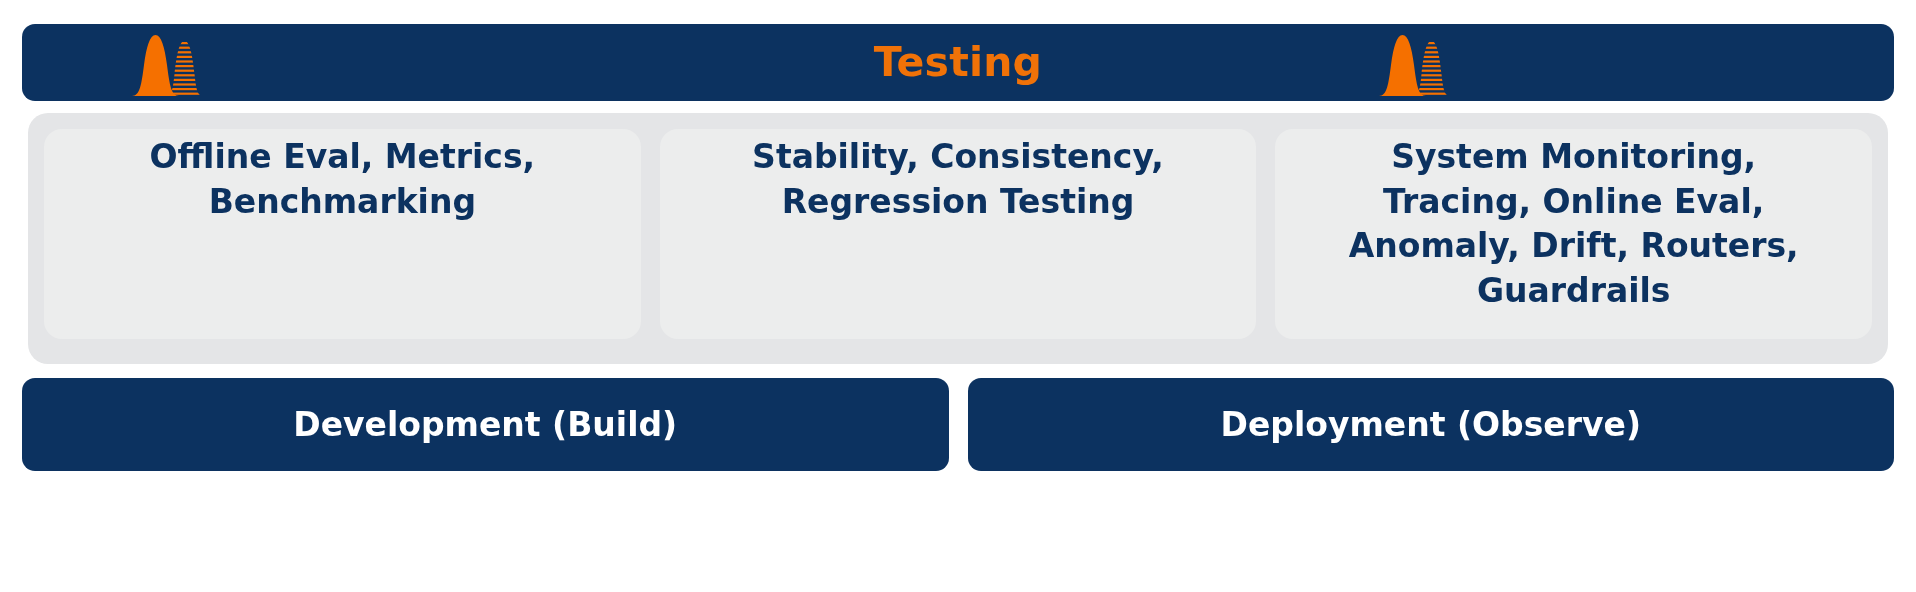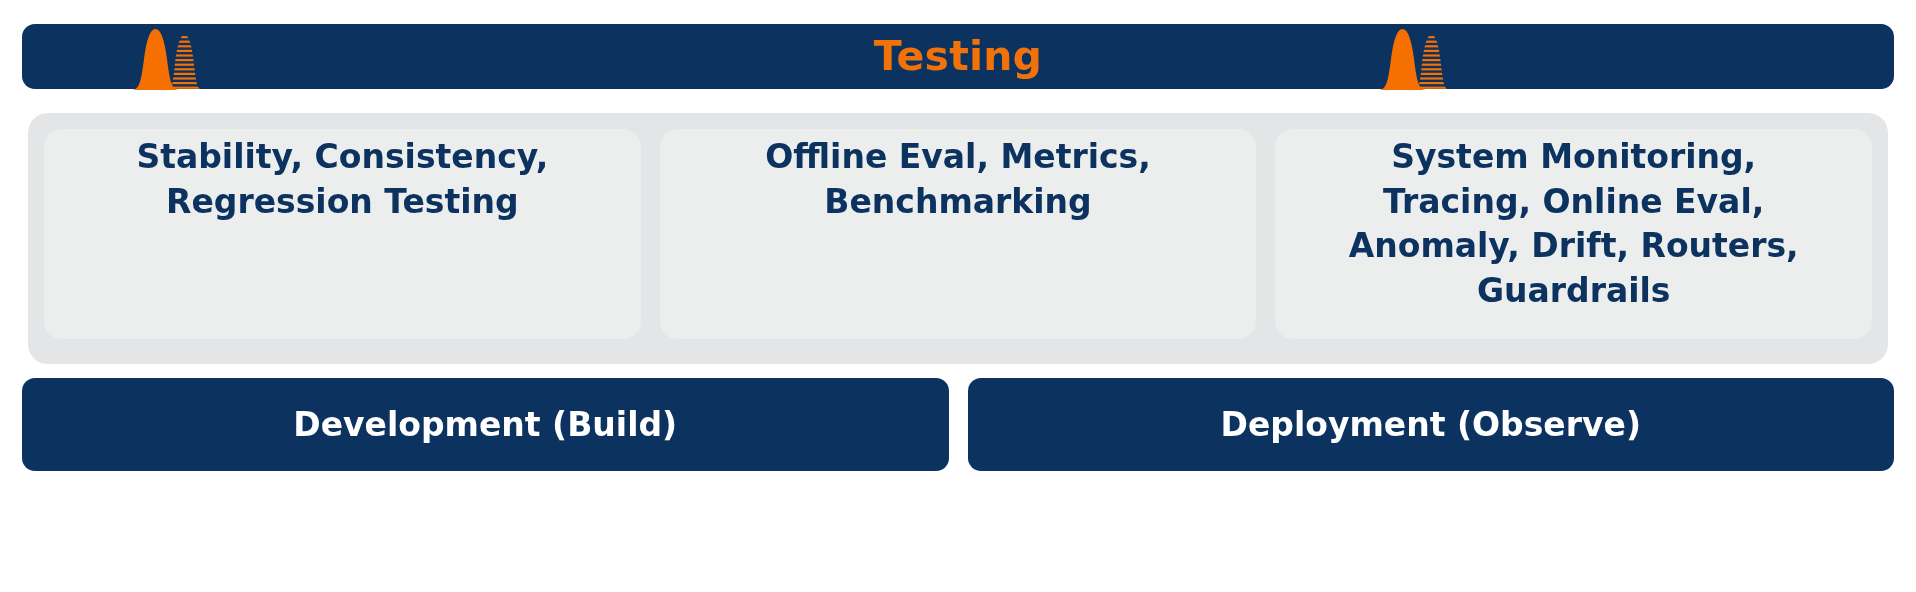--- a/index.html
+++ b/index.html
@@ -20,21 +20,21 @@
     height: 592px;
     background: #ffffff;
   }
 
   
   .header-bar {
     position: absolute;
     left: 22px;
     top: 24px;
     width: 1872px;
-    height: 65px;
+    height: 77px;
     background: #0c3260;
     border-radius: 13px;
     display: flex;
     align-items: center;
     justify-content: center;
   }
   .header-title {
     color: #f07208;
     font-size: 41px;
     font-weight: 700;
@@ -177,27 +177,27 @@
           <rect x="36" y="62.6" width="44" height="2.2" fill="#f57000"></rect>
         </g>
       </svg>
     </span>
   </div>
 
   <div class="panel">
     <div class="panel-inner">
 
       <div class="card">
+        <span class="card-text">Offline Eval, Metrics,
+Benchmarking</span>
+      </div>
+
+      <div class="card">
         <span class="card-text">Stability, Consistency,
 Regression Testing</span>
-      </div>
-
-      <div class="card">
-        <span class="card-text">Offline Eval, Metrics,
-Benchmarking</span>
       </div>
 
       <div class="card">
         <span class="card-text">System Monitoring,
 Tracing, Online Eval,
 Anomaly, Drift, Routers,
 Guardrails</span>
       </div>
 
     </div>

